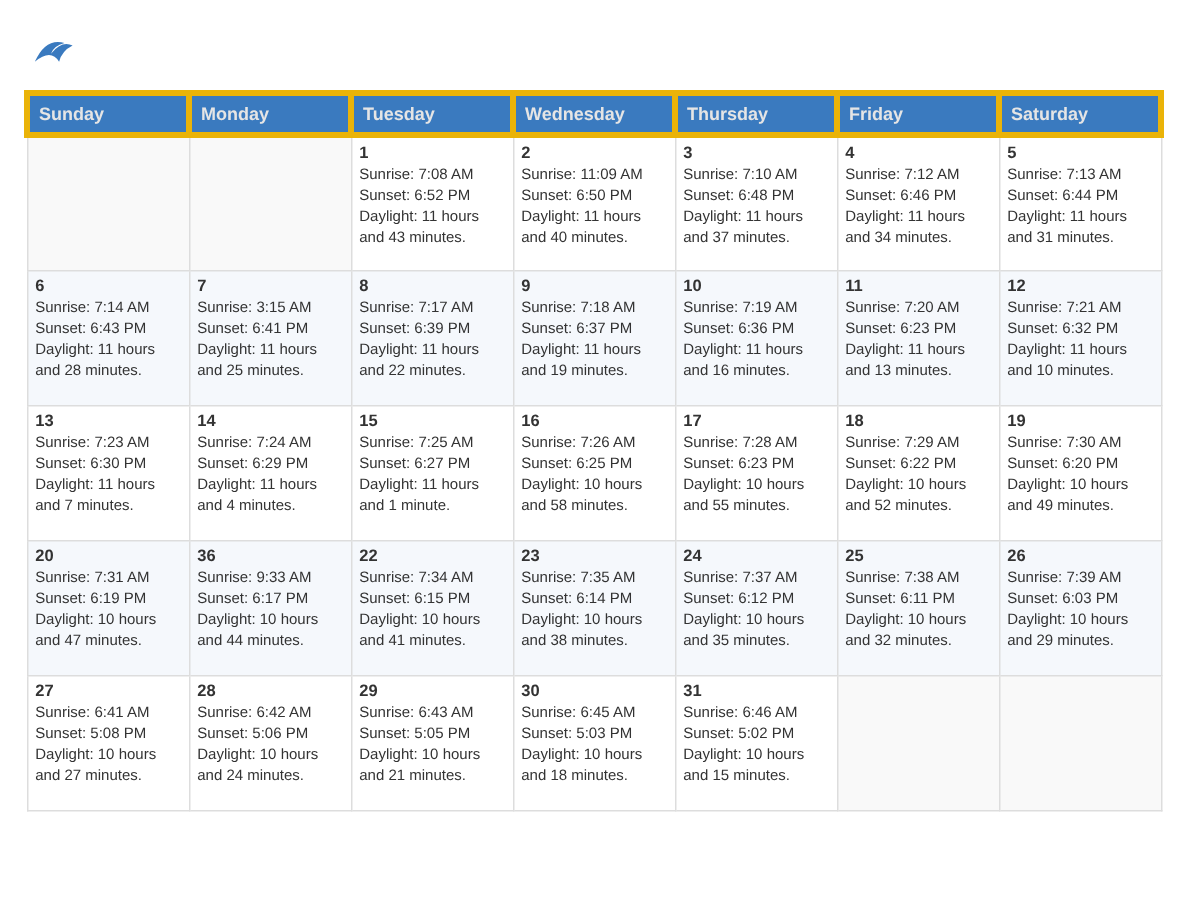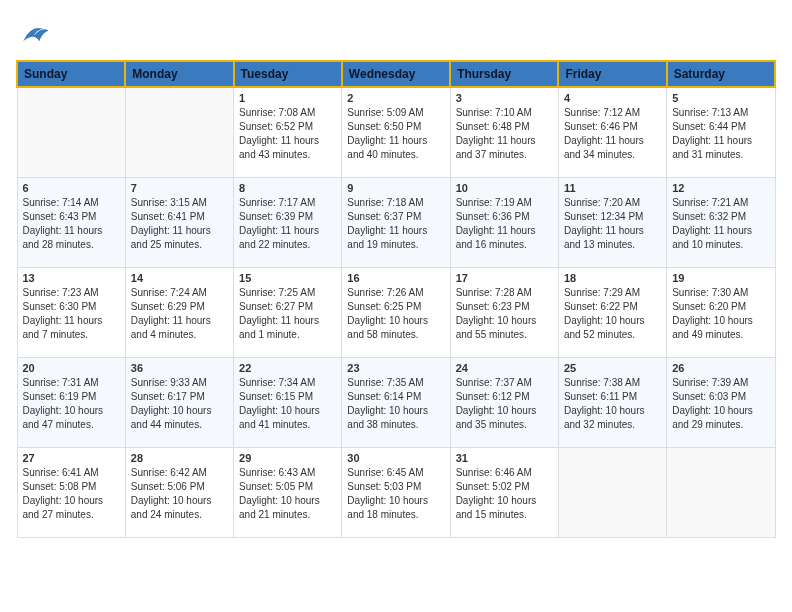--- a/index.html
+++ b/index.html
@@ -46,26 +46,26 @@
       font-size: 14px;
       color: #555;
     }
     table {
       width: 100%;
       border-collapse: collapse;
       table-layout: fixed;
     }
     th {
       background-color: #3a7abf;
-      color: #0f172a;
+      color: #e5e5e5;
       text-align: left;
       padding: 5px 6px;
       font-size: 12px;
       font-weight: bold;
-      border: 2px solid #eab308;
+      border: 4px solid #eab308;
     }
     td {
       vertical-align: top;
       padding: 4px 5px;
       font-size: 10px;
       color: #333;
       border: 1px solid #ddd;
       min-height: 80px;
       height: 90px;
       background: #fff;
@@ -123,21 +123,21 @@
         <td class="empty-cell"></td>
         <td class="empty-cell"></td>
         <td>
           <span class="day-num">1</span>
           <div class="day-detail">Sunrise: 7:08 AM
 Sunset: 6:52 PM
 Daylight: 11 hours and 43 minutes.</div>
         </td>
         <td>
           <span class="day-num">2</span>
-          <div class="day-detail">Sunrise: 5:09 AM
+          <div class="day-detail">Sunrise: 11:09 AM
 Sunset: 6:50 PM
 Daylight: 11 hours and 40 minutes.</div>
         </td>
         <td>
           <span class="day-num">3</span>
           <div class="day-detail">Sunrise: 7:10 AM
 Sunset: 6:48 PM
 Daylight: 11 hours and 37 minutes.</div>
         </td>
         <td>
@@ -180,21 +180,21 @@
         </td>
         <td>
           <span class="day-num">10</span>
           <div class="day-detail">Sunrise: 7:19 AM
 Sunset: 6:36 PM
 Daylight: 11 hours and 16 minutes.</div>
         </td>
         <td>
           <span class="day-num">11</span>
           <div class="day-detail">Sunrise: 7:20 AM
-Sunset: 12:34 PM
+Sunset: 6:23 PM
 Daylight: 11 hours and 13 minutes.</div>
         </td>
         <td>
           <span class="day-num">12</span>
           <div class="day-detail">Sunrise: 7:21 AM
 Sunset: 6:32 PM
 Daylight: 11 hours and 10 minutes.</div>
         </td>
       </tr>
       <tr>

